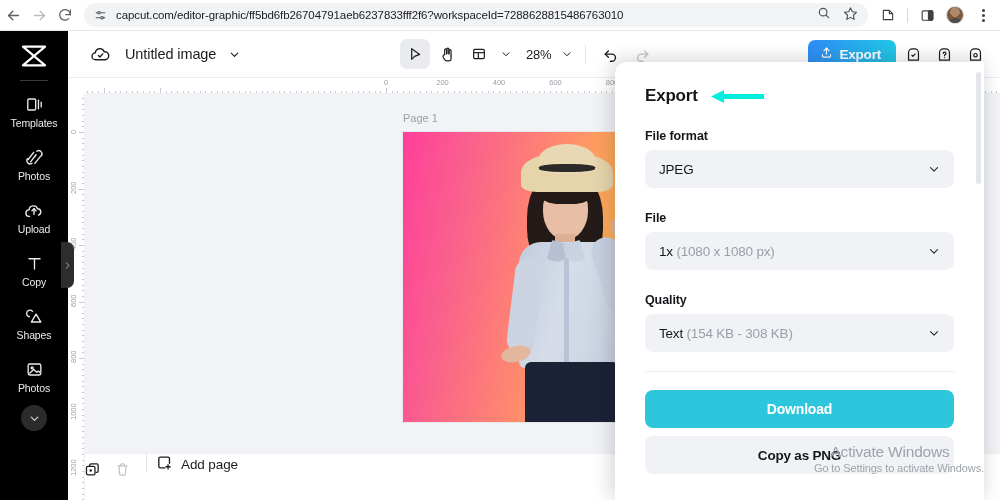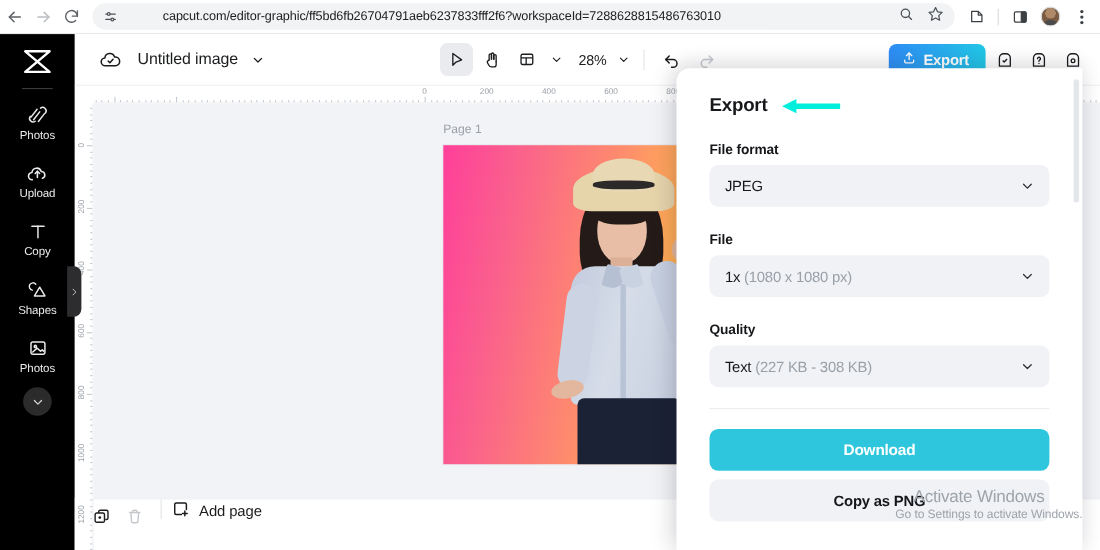--- a/index.html
+++ b/index.html
@@ -18,21 +18,20 @@
   }
   .nav-btn {
     width: 26px; height: 26px; display: flex; align-items: center;
     justify-content: center; color: #5d6066; flex: none;
   }
   .nav-btn svg { display:block; }
   .omnibox {
     flex: 1; height: 24px; background: #f1f3f4; border-radius: 13px;
     display: flex; align-items: center; padding: 0 10px; margin: 0 8px 0 6px;
     min-width: 0;
-    gap: 32px;
   }
   .omni-icon { flex: none; margin-right: 9px; color: #4d5156; display:flex; }
   .omni-url {
     flex: 1; font-size: 11.5px; color: #202124; white-space: nowrap;
     overflow: hidden; text-overflow: clip; letter-spacing: -0.1px;
   }
   .omni-right { display: flex; align-items: center; gap: 12px; flex: none; margin-left: 6px; }
   .chrome-right { display: flex; align-items: center; gap: 4px; padding-right: 5px; flex:none; }
   .chrome-icon { width: 24px; height: 24px; display:flex; align-items:center; justify-content:center; color:#3c4043; }
   .vsep { width: 1px; height: 15px; background: #d7d9dd; margin: 0 3px; }
@@ -329,20 +328,30 @@
 
     <div class="rail">
       <div class="rail-logo">
         <svg width="34" height="26" viewBox="0 0 40 30" fill="none" stroke="#ffffff" stroke-width="2.6" stroke-linejoin="round" stroke-linecap="round">
           <path d="M7 4 L33 4 L7 26 L33 26 Z"></path>
           <path d="M7 4 L33 26 M33 4 L7 26" stroke-width="0"></path>
         </svg>
       </div>
       <div class="rail-div"></div>
 
+      <div class="rail-item">
+        <span class="rail-ico">
+          <svg width="19" height="19" viewBox="0 0 24 24" fill="none" stroke="currentColor" stroke-width="1.7">
+              <rect x="3.5" y="5" width="10" height="14" rx="1.6"></rect>
+              <line x1="17" y1="6.5" x2="17" y2="17.5" stroke-linecap="round"></line>
+              <line x1="20.5" y1="9" x2="20.5" y2="15" stroke-linecap="round"></line>
+            </svg>
+        </span>
+        <span class="rail-lbl">Templates</span>
+      </div>
 
       <div class="rail-item">
         <span class="rail-ico">
           <svg width="19" height="19" viewBox="0 0 24 24" fill="none" stroke="currentColor" stroke-width="1.7" stroke-linecap="round">
               <path d="M4 14.5 L11 5.5 M7 17.5 L14 8.5"></path>
               <path d="M3.2 13.6a4 4 0 0 0 5.6 5.6"></path>
               <path d="M15 4.2a4 4 0 0 1 5.6 5.6"></path>
               <path d="M12.5 19.5 L19.5 10.5"></path>
             </svg>
         </span>
@@ -831,21 +840,21 @@
         <span class="sel-text"><span>1x</span> <span class="muted">(1080 x 1080 px)</span></span>
         <span class="sel-caret">
           <svg width="14" height="14" viewBox="0 0 24 24" fill="none" stroke="currentColor" stroke-width="2" stroke-linecap="round" stroke-linejoin="round">
               <polyline points="6 9.5 12 15.5 18 9.5"></polyline>
             </svg>
         </span>
       </div>
 
       <div class="field-label">Quality</div>
       <div class="select">
-        <span class="sel-text"><span>Text</span> <span class="muted">(227 KB - 308 KB)</span></span>
+        <span class="sel-text"><span>Text</span> <span class="muted">(154 KB - 308 KB)</span></span>
         <span class="sel-caret">
           <svg width="14" height="14" viewBox="0 0 24 24" fill="none" stroke="currentColor" stroke-width="2" stroke-linecap="round" stroke-linejoin="round">
               <polyline points="6 9.5 12 15.5 18 9.5"></polyline>
             </svg>
         </span>
       </div>
 
       <div class="panel-divider"></div>
       <div class="btn-download">Download</div>
       <div class="btn-copy">Copy as PNG</div>

